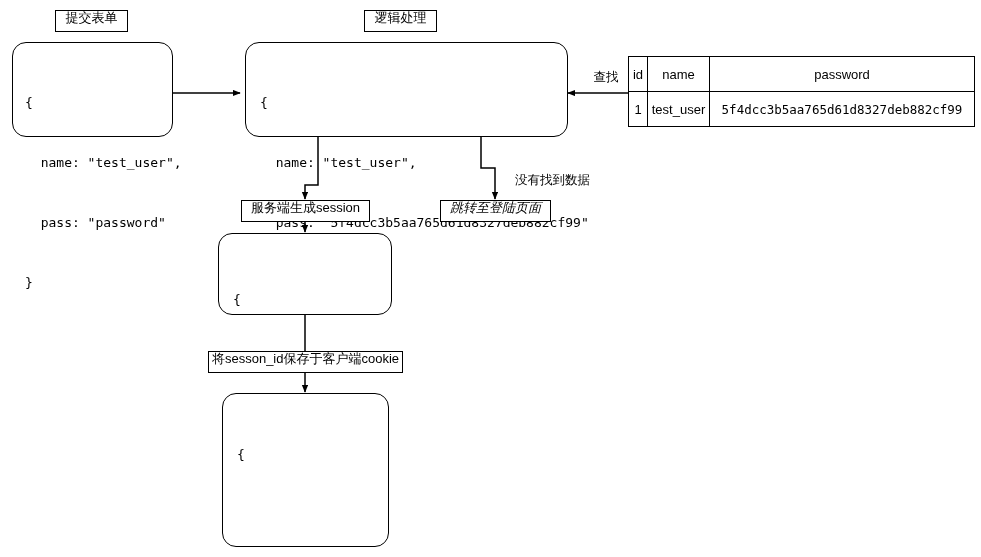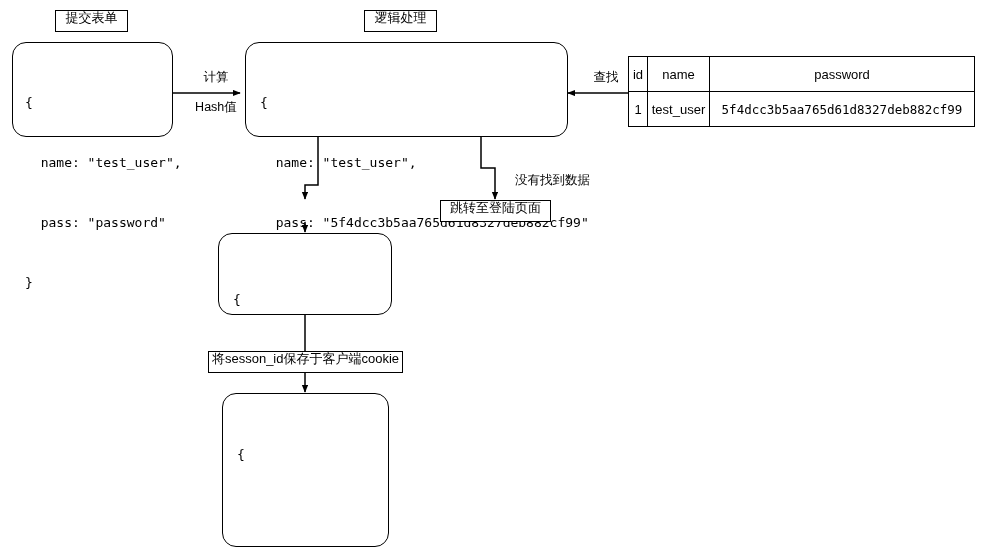--- a/index.html
+++ b/index.html
@@ -124,24 +124,20 @@
     <span class="ln">}</span>
   </div>
 
   <div class="node json-box" style="left:245px; top:42px; width:323px; height:95px; padding-left:14px;">
     <span class="ln">{</span>
     <span class="ln">  name: "test_user",</span>
     <span class="ln">  pass: "5f4dcc3b5aa765d61d8327deb882cf99"</span>
     <span class="ln">}</span>
   </div>
 
-  <div class="edge-label" style="left:180px; top:55px; width:58px;">
-    <span>计算</span><br>
-    <span>Hash值</span>
-  </div>
 
   <div class="edge-label" style="left:575px; top:55px; width:48px;">
     <span>查找</span>
   </div>
 
 
   <div class="edge-label" style="left:501px; top:158px; width:92px; text-align:left;">
     <span>没有找到数据</span>
   </div>
 
@@ -155,22 +151,25 @@
     </thead>
     <tbody>
       <tr>
         <td class="c-id">1</td>
         <td class="c-name">test_user</td>
         <td class="c-pass">5f4dcc3b5aa765d61d8327deb882cf99</td>
       </tr>
     </tbody>
   </table>
 
+  <div class="node tag-box" style="left:241px; top:200px; width:129px; height:22px;">
+    <span>服务端生成session</span>
+  </div>
 
-  <div class="node tag-box" style="left:440px; top:200px; width:111px; height:22px;">
+  <div class="node tag-box" style="left:440px; top:200px; width:111px; height:22px;font-style:italic;">
     <span>跳转至登陆页面</span>
   </div>
 
   <div class="node json-box" style="left:218px; top:233px; width:174px; height:82px; padding-top:16px; padding-left:14px;">
     <span class="ln">{</span>
     <span class="ln">  session_id: "data",</span>
     <span class="ln">}</span>
   </div>
 
   <div class="node tag-box" style="left:208px; top:351px; width:195px; height:22px;">

